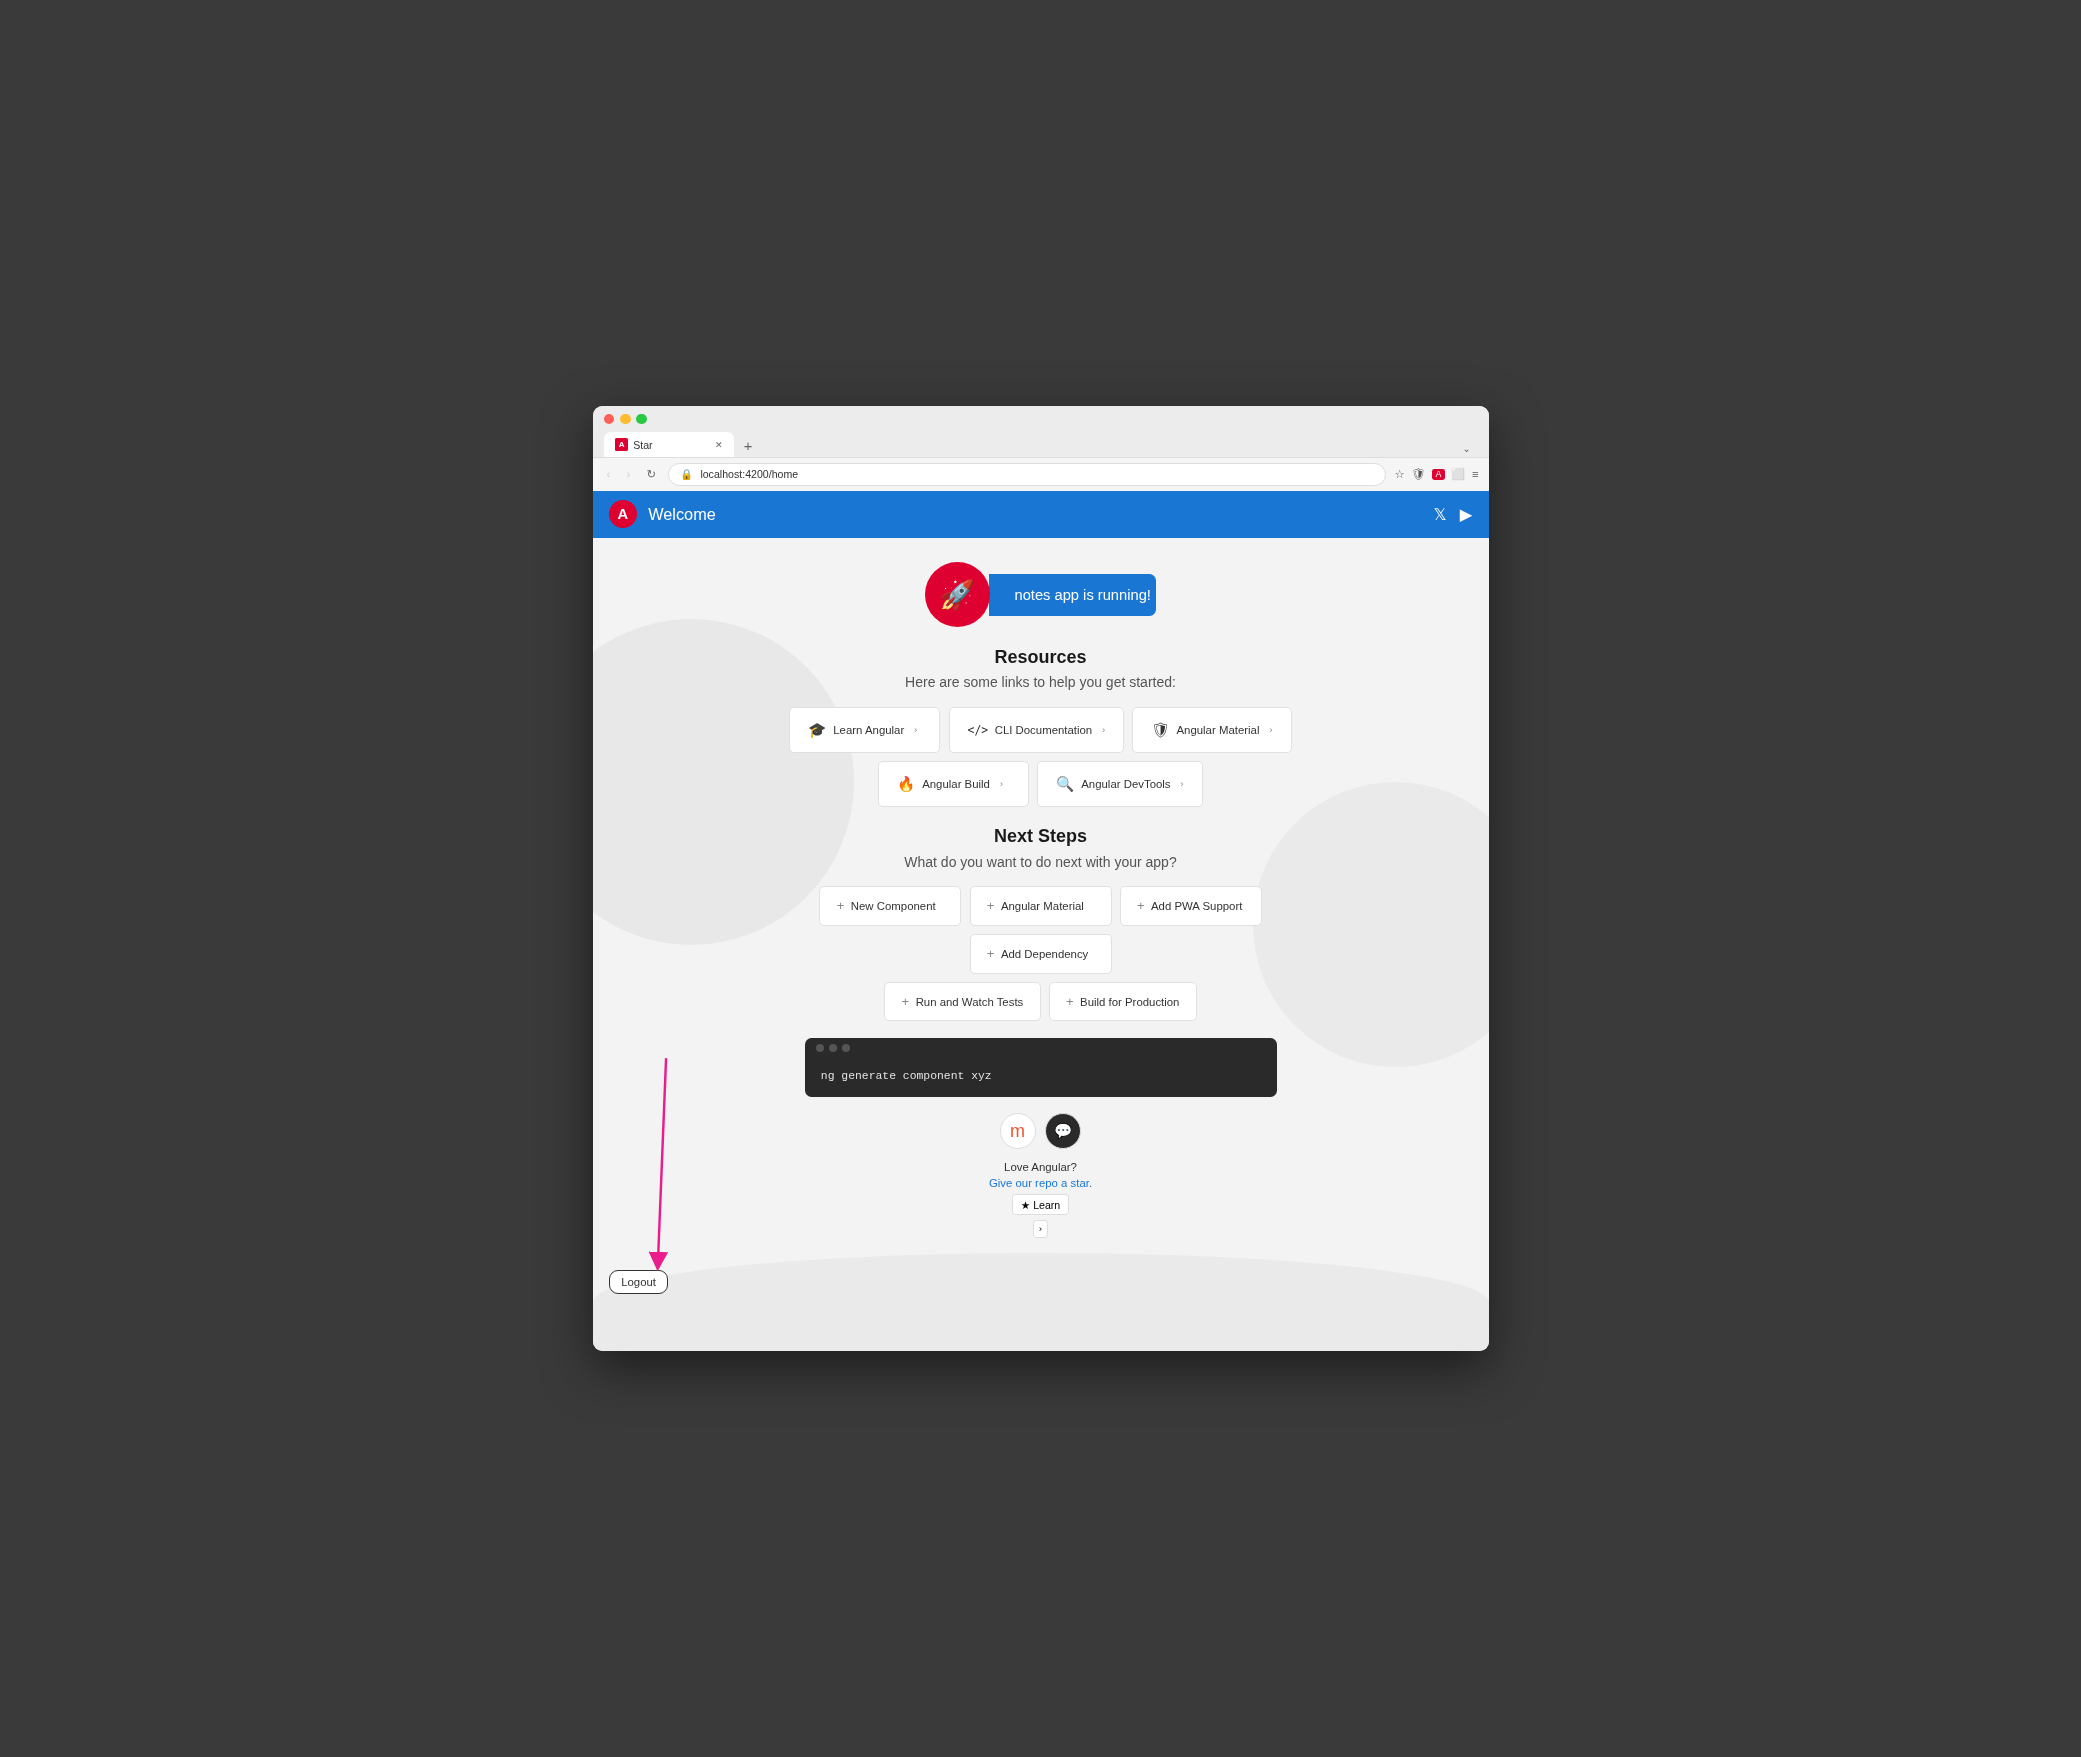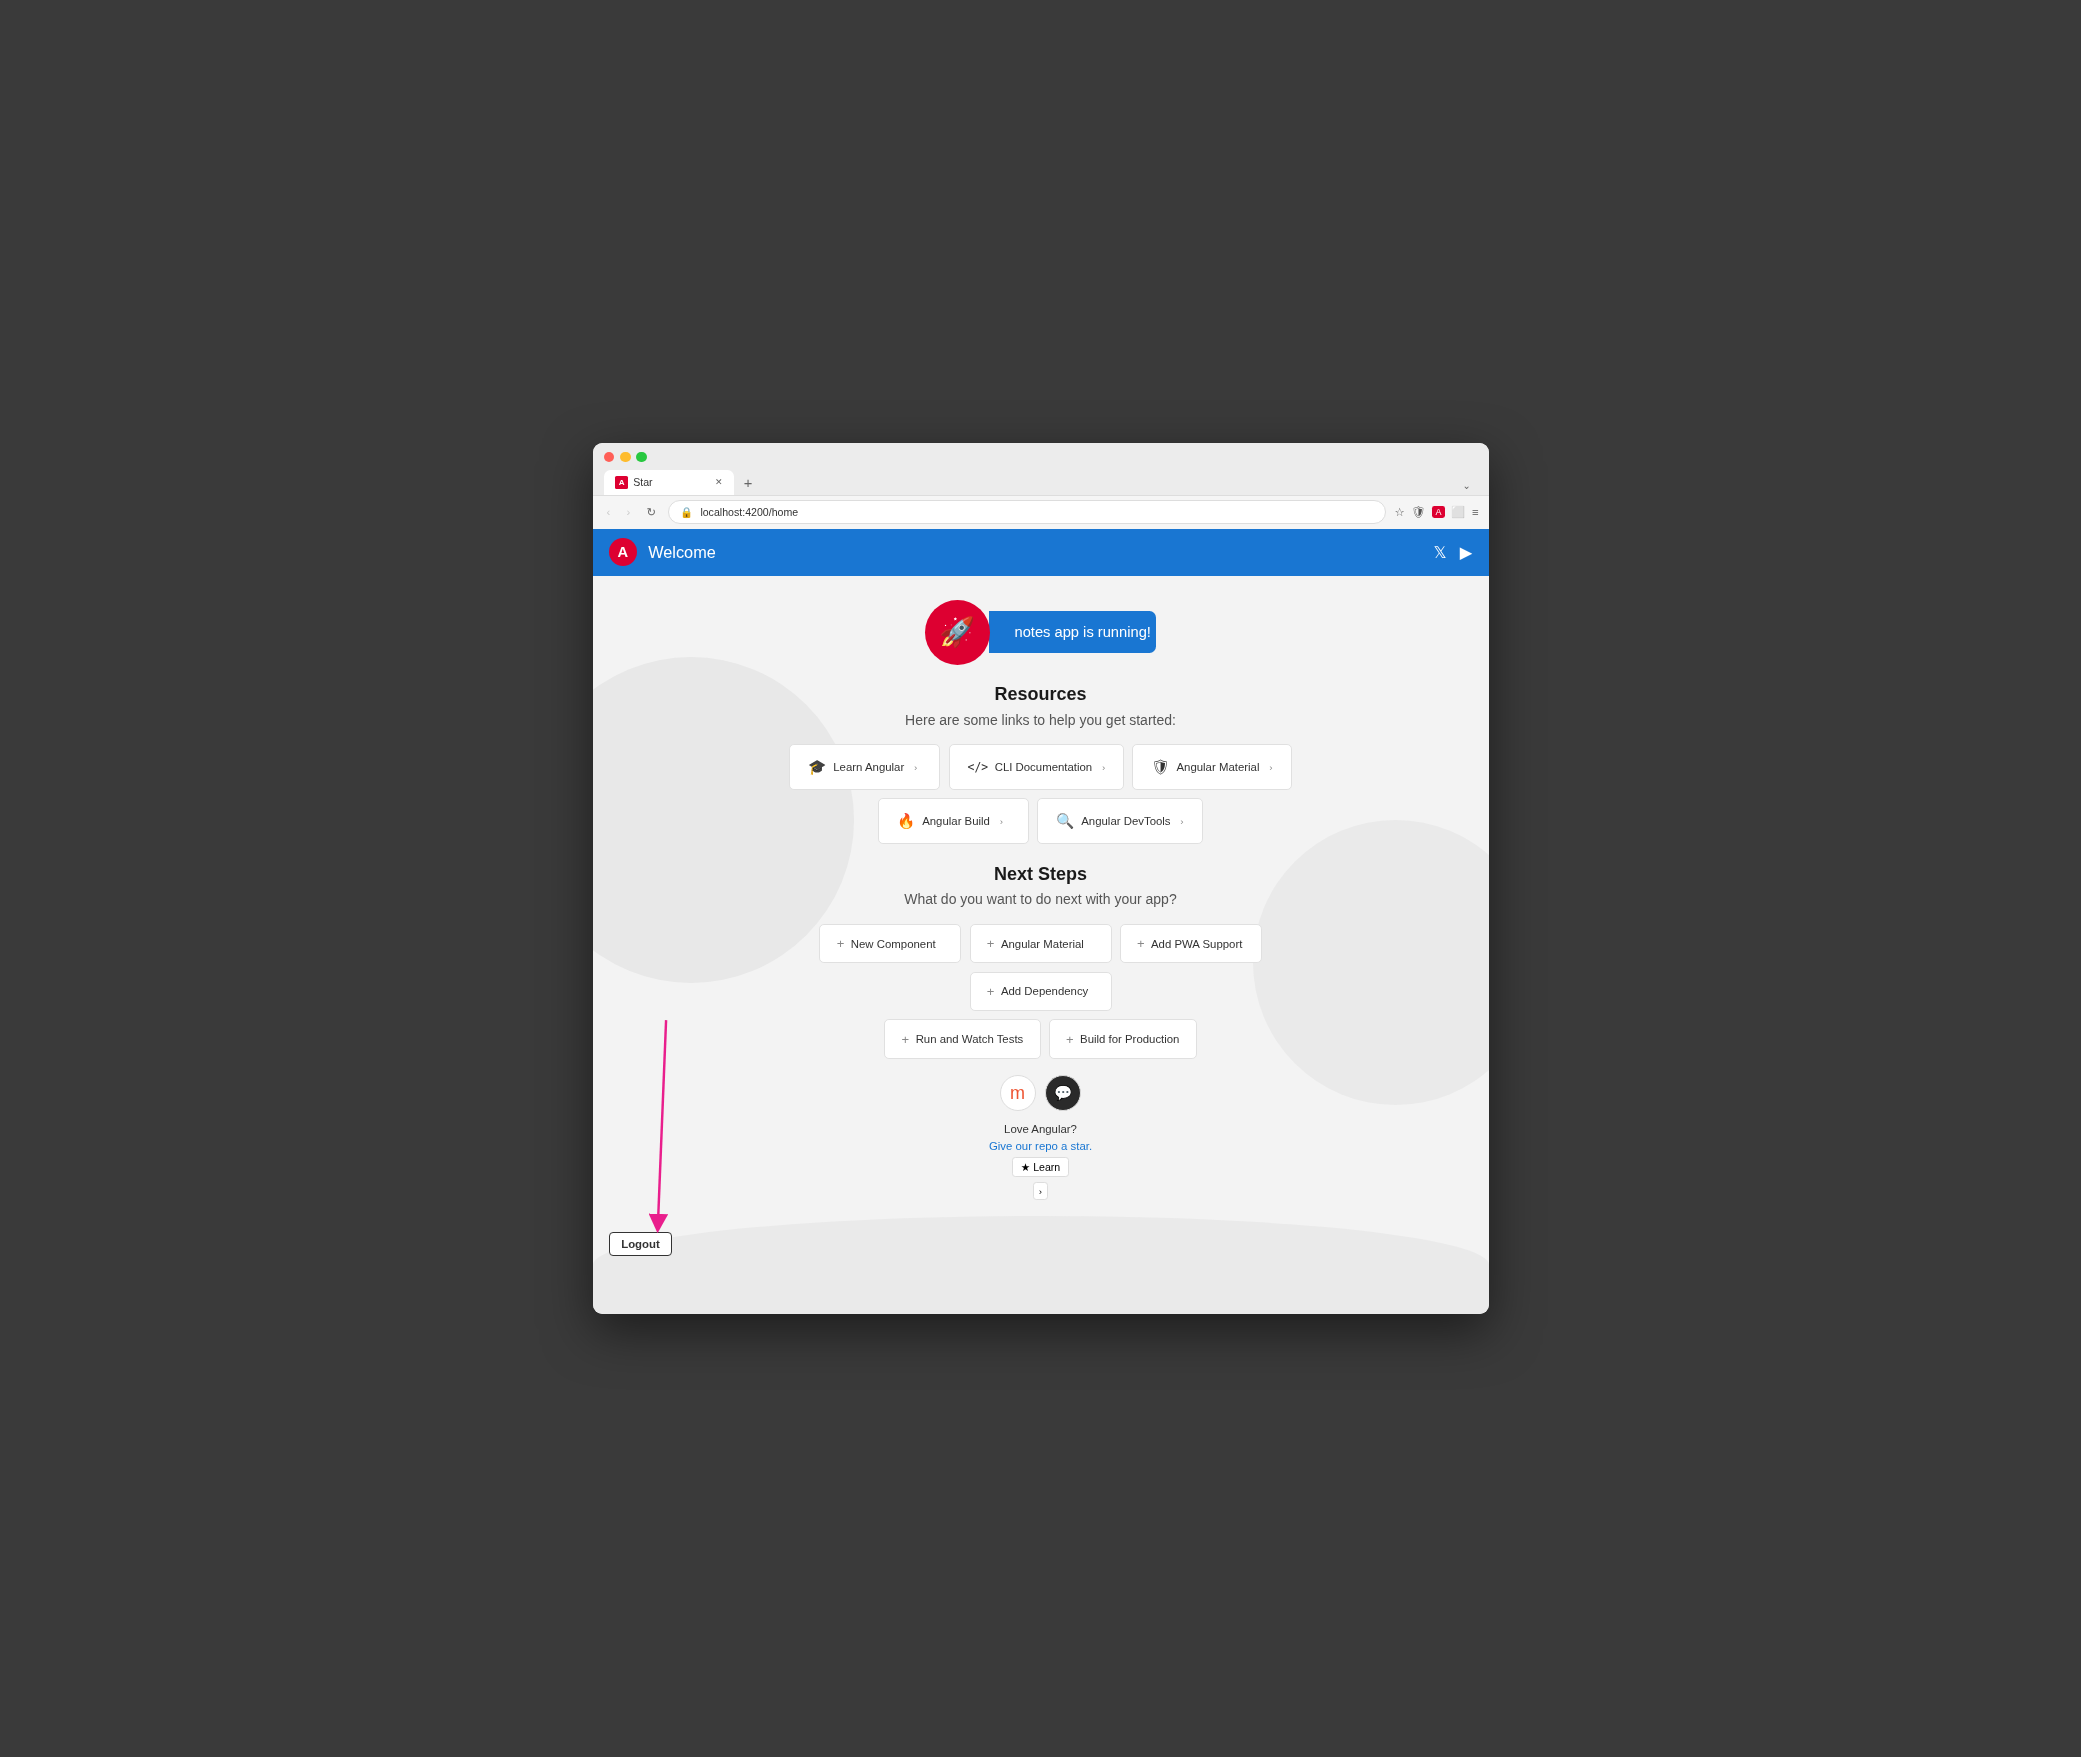--- a/index.html
+++ b/index.html
@@ -401,26 +401,25 @@
     }
 
     
     .logout-area {
       position: relative;
       padding: 8.1px 16.3px 24.4px;
     }
     .logout-btn {
       border: 1.2px solid #333;
       background: white;
-      border-radius: 4px;
+      border-radius: 9px;
       padding: 4.9px 11.4px;
       font-size: 11.4px;
       cursor: pointer;
       color: #333;
-      font-weight: bold;
     }
   </style>
 </head>
 <body>
 
 <div class="browser-window">
 
   <div class="browser-chrome">
     <div class="traffic-lights">
       <div class="traffic-light tl-red"></div>
@@ -542,20 +541,30 @@
             <span class="step-plus">+</span>
             <span>Run and Watch Tests</span>
           </div>
           <div class="step-card">
             <span class="step-plus">+</span>
             <span>Build for Production</span>
           </div>
         </div>
       </div>
 
+      <div class="terminal">
+        <div class="terminal-header">
+          <div class="terminal-dot"></div>
+          <div class="terminal-dot"></div>
+          <div class="terminal-dot"></div>
+        </div>
+        <div class="terminal-body">
+          <span>ng generate component xyz</span>
+        </div>
+      </div>
 
       <div class="social-row">
         <div class="social-icon" style="color:#e53;font-size:18px;">m</div>
         <div class="social-icon dark" style="font-size:14.7px;">💬</div>
       </div>
 
       <div class="star-row">
         <span>Love Angular?</span>
         <a class="star-link">Give our repo a star.</a>
         <button class="star-btn">★ Learn</button>

